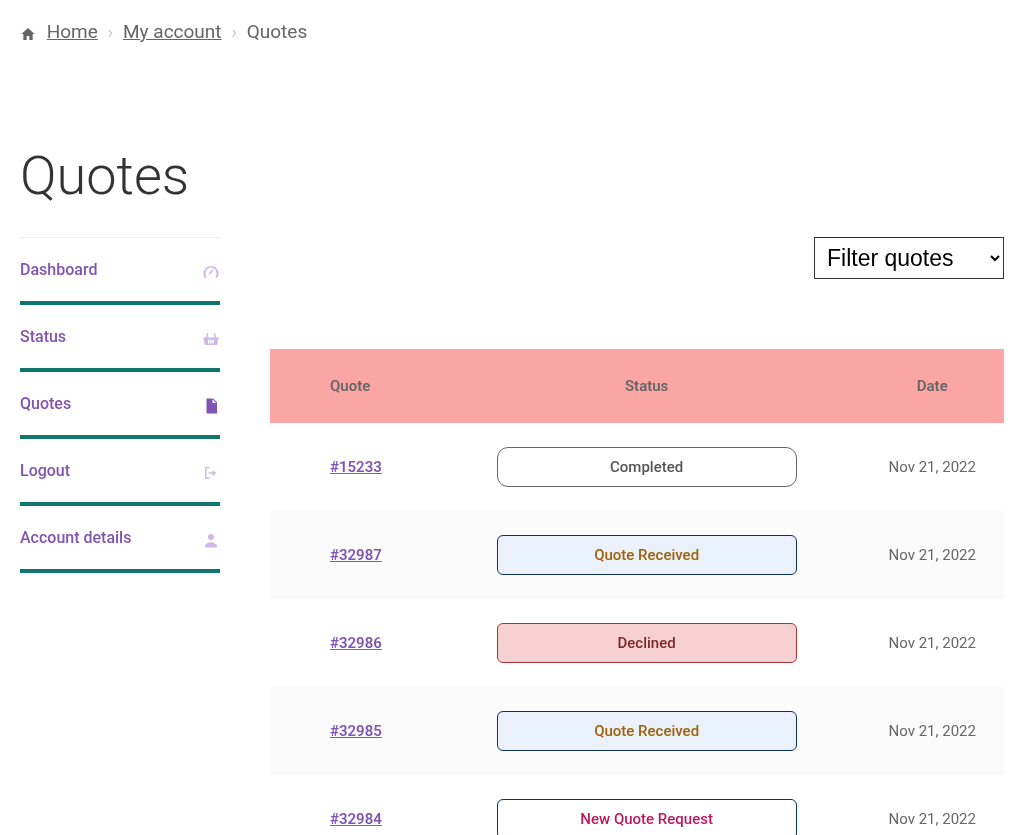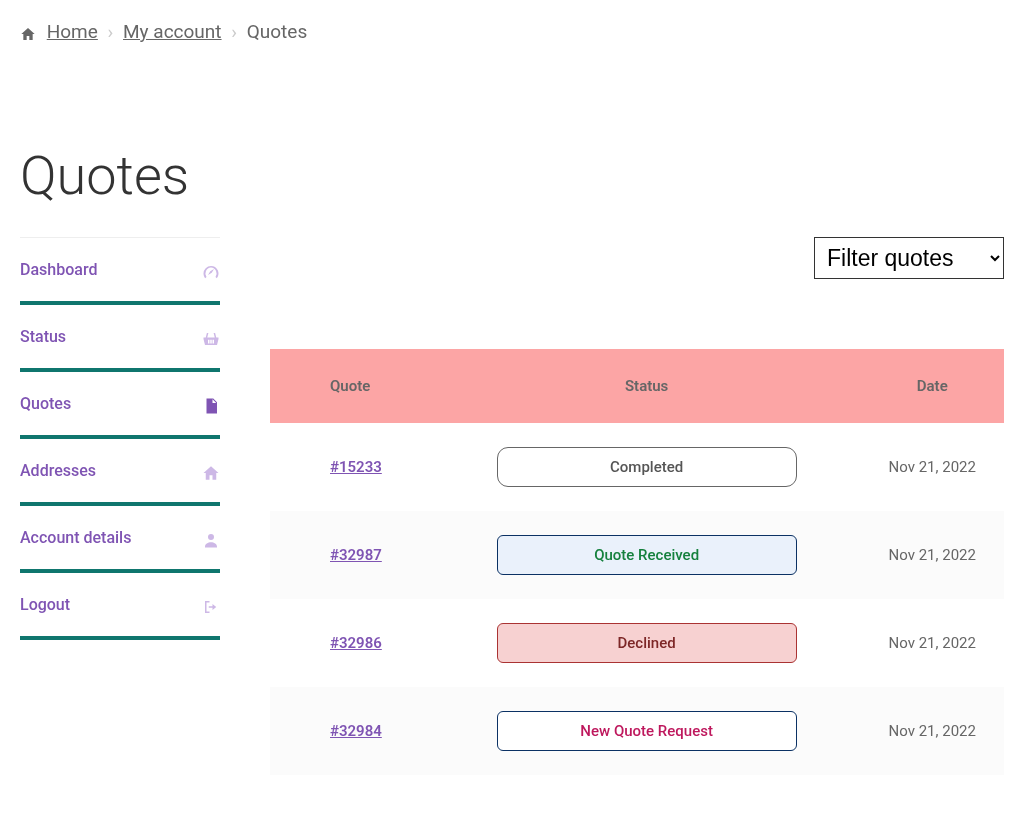--- a/index.html
+++ b/index.html
@@ -124,21 +124,21 @@
 }
 .status-completed {
   background: #fff;
   border-color: #666;
   color: #555;
   border-radius: 11px;
 }
 .status-received {
   background: #eaf1fb;
   border-color: #0b3164;
-  color: #15803d;
+  color: #a16207;
 }
 .status-declined {
   background: #f7d1d1;
   border-color: #a33;
   color: #7d2727;
 }
 .status-new {
   background: #fff;
   border-color: #0b3164;
   color: #be185d;
@@ -191,44 +191,34 @@
         <span>Quotes</span>
         <span class="nav-icon">
           <svg width="18" height="18" viewBox="0 0 24 24" fill="currentColor">
                 <path d="M6 2h9l5 5v15H6V2zm8 1v5h5M9 12h8v1H9zm0 3h8v1H9zm0 3h6v1H9z"></path>
               </svg>
         </span>
       </a>
         </li>
       <li>
           <a href="#">
-        <span>Addresses</span>
-        <span class="nav-icon">
-          <svg width="18" height="18" viewBox="0 0 24 24" fill="currentColor">
-                <path d="M12 3l10 9h-3v9h-5v-6h-4v6H5v-9H2z"></path>
+        <span>Logout</span>
+        <span class="nav-icon">
+          <svg width="18" height="18" viewBox="0 0 24 24" fill="currentColor">
+                <path d="M10 4H4v16h6v-2H6V6h4V4zm4 4l5 4-5 4v-3H9v-2h5V8z"></path>
               </svg>
         </span>
       </a>
         </li>
       <li>
           <a href="#">
         <span>Account details</span>
         <span class="nav-icon">
           <svg width="18" height="18" viewBox="0 0 24 24" fill="currentColor">
                 <path d="M12 12a4 4 0 100-8 4 4 0 000 8zm-8 9c0-4 4-6 8-6s8 2 8 6v1H4v-1z"></path>
-              </svg>
-        </span>
-      </a>
-        </li>
-      <li>
-          <a href="#">
-        <span>Logout</span>
-        <span class="nav-icon">
-          <svg width="18" height="18" viewBox="0 0 24 24" fill="currentColor">
-                <path d="M10 4H4v16h6v-2H6V6h4V4zm4 4l5 4-5 4v-3H9v-2h5V8z"></path>
               </svg>
         </span>
       </a>
         </li>
     </ul>
   </aside>
 
   <main class="main">
     <div class="filter-row">
       <select>
@@ -254,20 +244,25 @@
             <td><a href="#" class="quote-link">#32987</a></td>
             <td><span class="status-badge status-received">Quote Received</span></td>
             <td>Nov 21, 2022</td>
           </tr>
           <tr>
             <td><a href="#" class="quote-link">#32986</a></td>
             <td><span class="status-badge status-declined">Declined</span></td>
             <td>Nov 21, 2022</td>
           </tr>
           <tr>
+            <td><a href="#" class="quote-link">#32985</a></td>
+            <td><span class="status-badge status-received">Quote Received</span></td>
+            <td>Nov 21, 2022</td>
+          </tr>
+          <tr>
             <td><a href="#" class="quote-link">#32984</a></td>
             <td><span class="status-badge status-new">New Quote Request</span></td>
             <td>Nov 21, 2022</td>
           </tr>
         </tbody>
     </table>
   </main>
 </div>
 
 </body></html>

